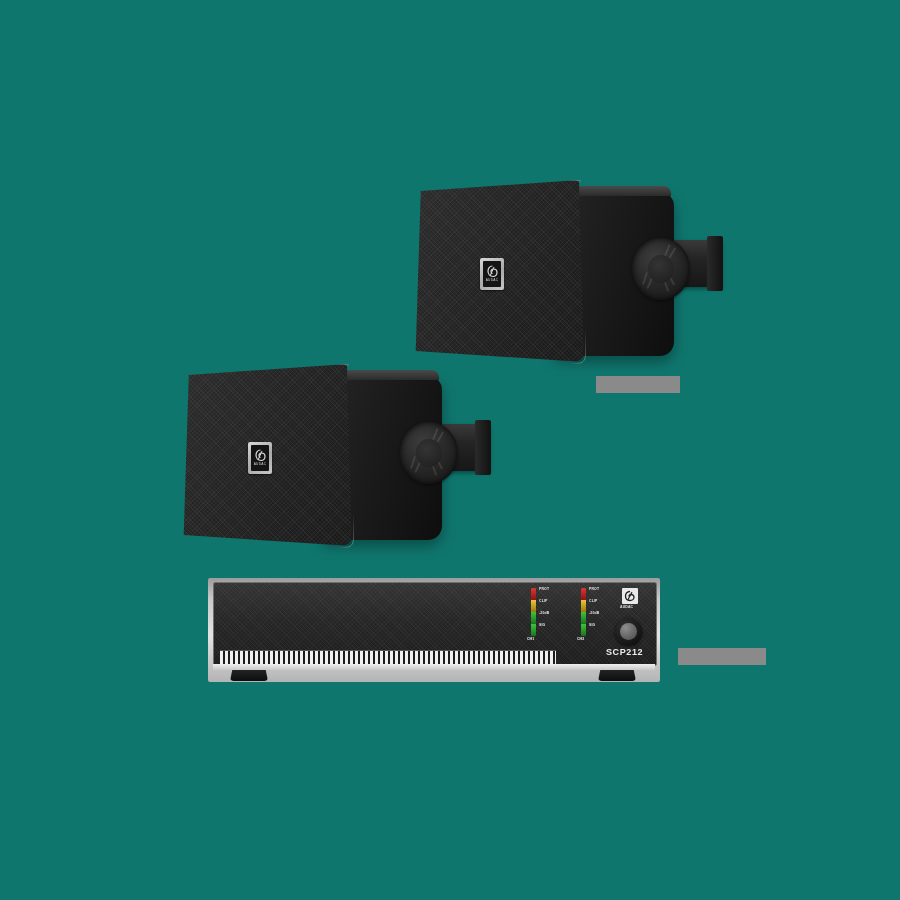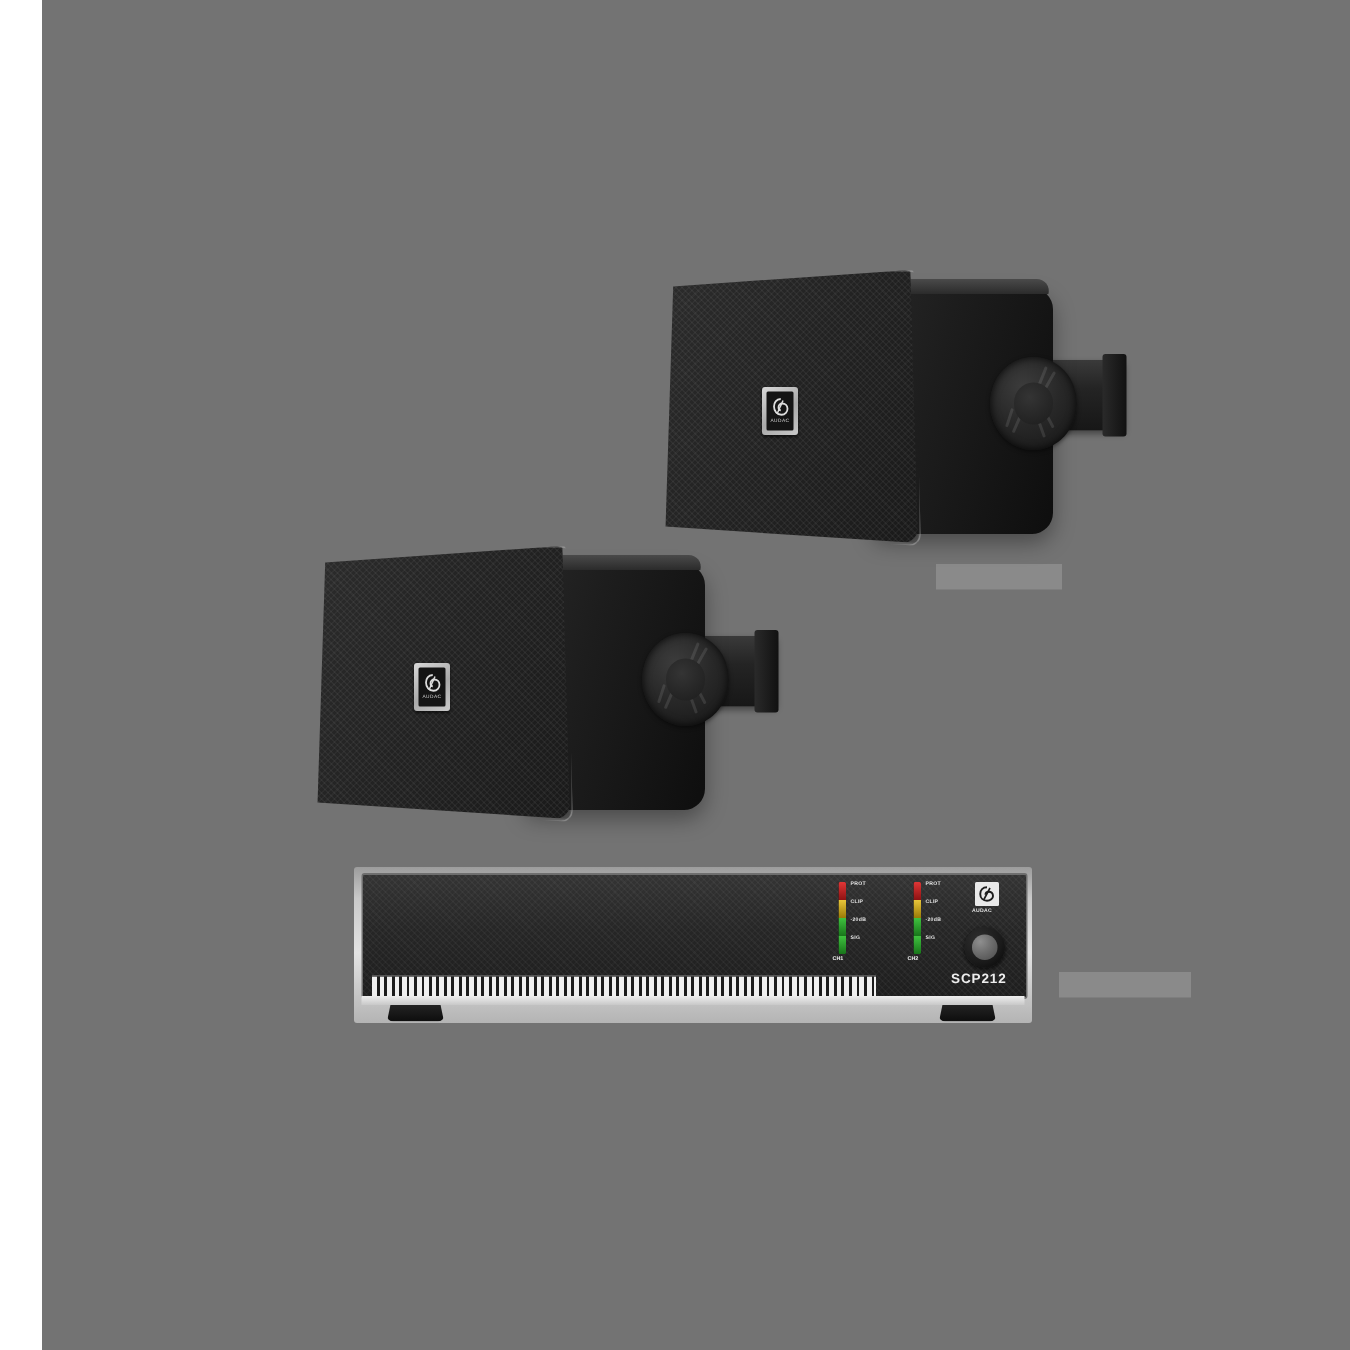--- a/index.html
+++ b/index.html
@@ -11,22 +11,21 @@
     width: 900px;
     height: 900px;
     position: relative;
     overflow: hidden;
     font-family: "Liberation Sans", sans-serif;
   }
 
   #stage {
     position: absolute;
     inset: 0;
-    background: #737373;
-    margin-left: 28px;
+    background: #0f766e;
   }
 
   
   .gray-block {
     background: #8a8a8a;
     position: absolute;
   }
 
   
   .speaker {

